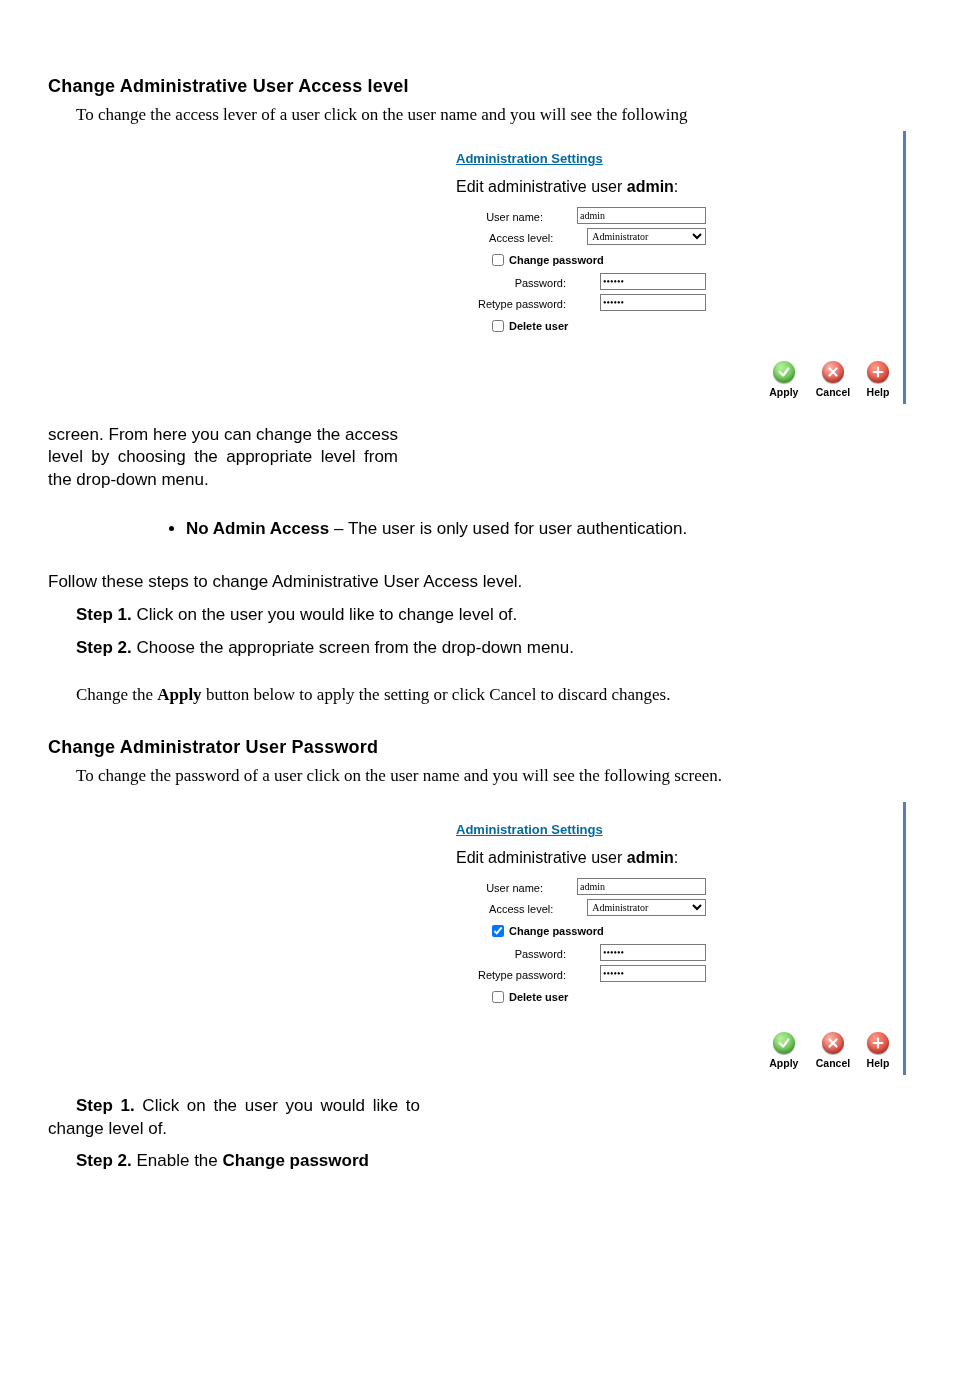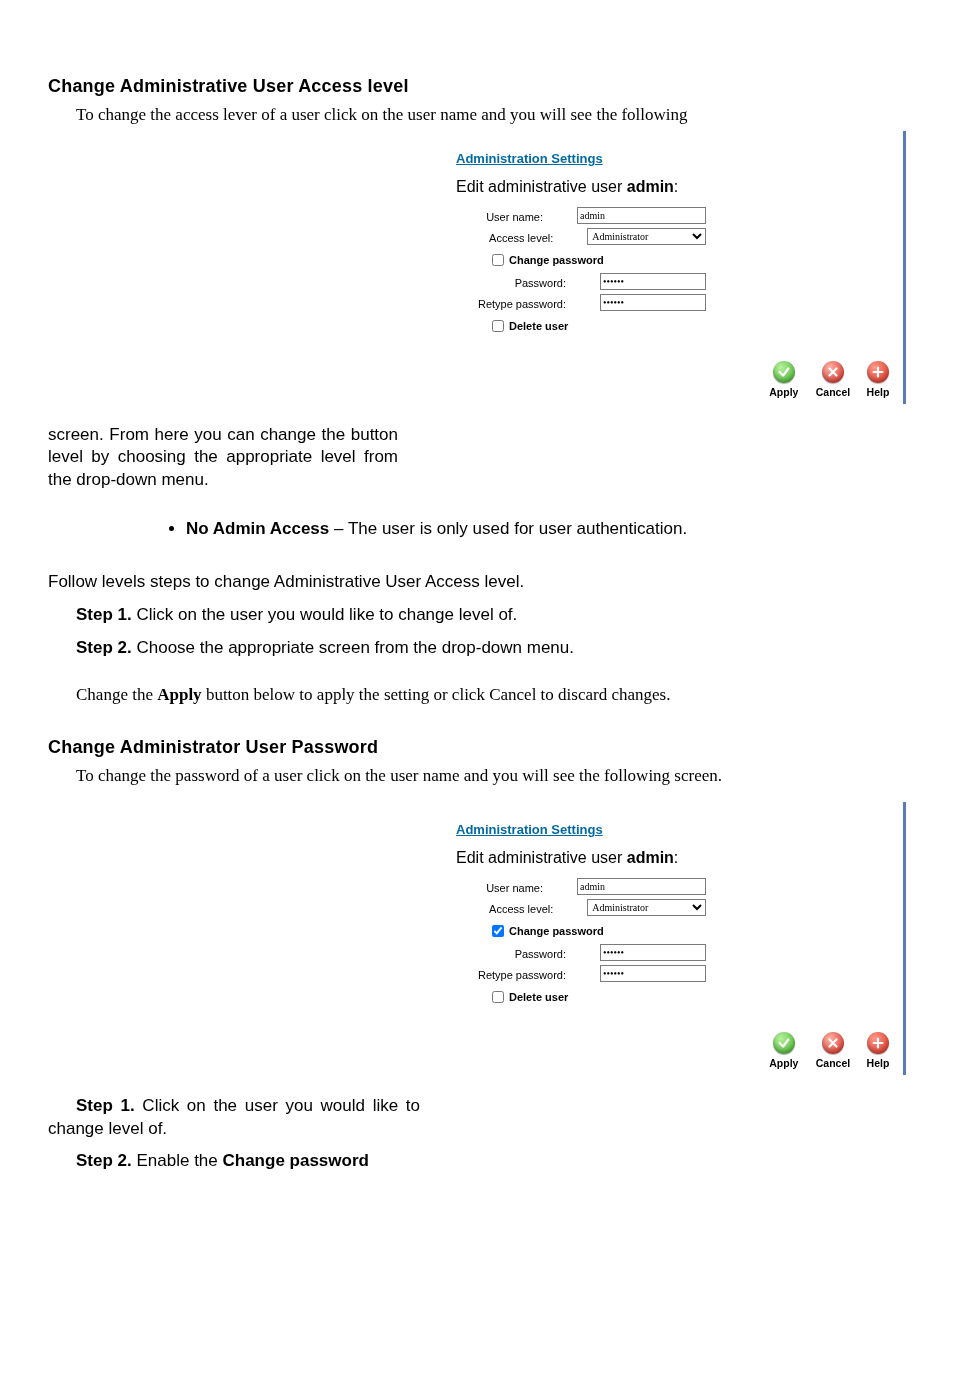--- a/index.html
+++ b/index.html
@@ -144,29 +144,29 @@
         <svg viewBox="0 0 16 16">
             <path d="M8 3 L8 13 M3 8 L13 8" stroke="#fff" stroke-width="2.5" stroke-linecap="round"></path>
           </svg>
       </span>
       <span>Help</span>
     </span>
   </div>
 </div>
 
 <div class="wrap-left">
-  <p style="text-indent:0;">screen. From here you can change the button level by choosing the appropriate level from the drop-down menu.</p>
+  <p style="text-indent:0;">screen. From here you can change the access level by choosing the appropriate level from the drop-down menu.</p>
 </div>
 
 <div class="clear"></div>
 <ul class="bul" style="padding-left:138px;">
   <li><span class="bold">No Admin Access</span><span> – The user is only used for user authentication.</span></li>
 </ul>
 
-<p style="margin-top:30px;">Follow levels steps to change Administrative User Access level.</p>
+<p style="margin-top:30px;">Follow these steps to change Administrative User Access level.</p>
 <p class="indent-step"><span class="bold">Step 1.</span><span> Click on the user you would like to change level of.</span></p>
 <p class="indent-step"><span class="bold">Step 2.</span><span> Choose the appropriate screen from the drop-down menu.</span></p>
 
 <p class="intro" style="margin-top:24px;">
   <span>Change the </span><span class="bold">Apply</span><span> button below to apply the setting or click Cancel to discard changes.</span>
 </p>
 
 <h2 class="section" style="margin-top:28px;">Change Administrator User Password</h2>
 <p class="intro">To change the password of a user click on the user name and you will see the following screen.</p>
 

